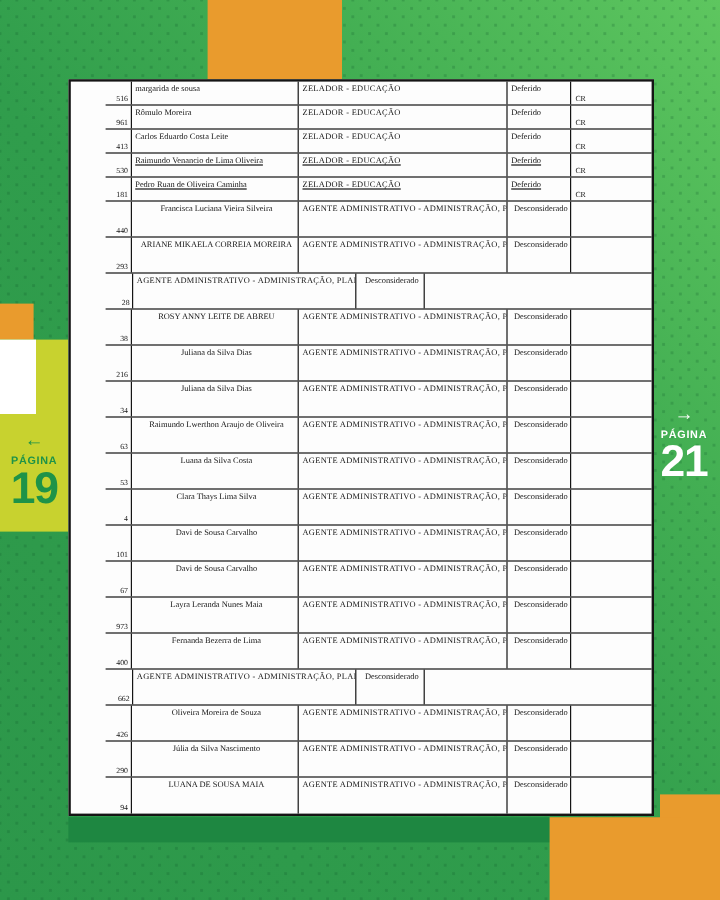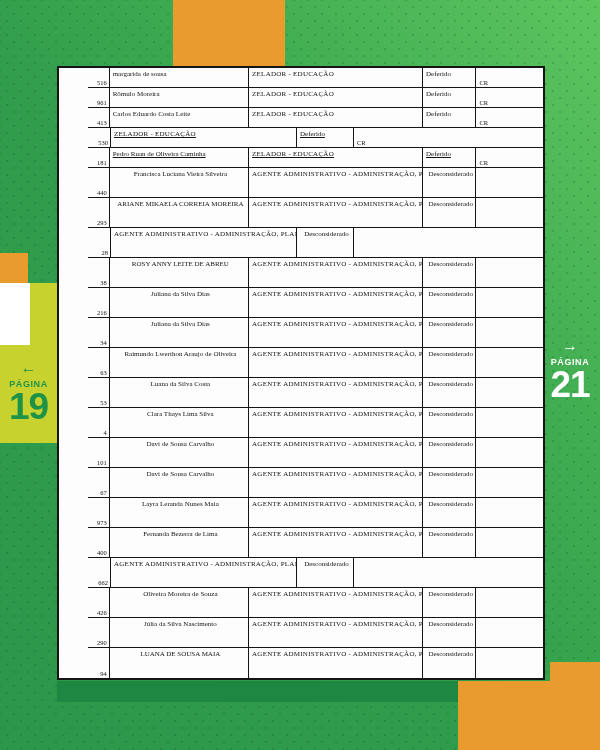--- a/index.html
+++ b/index.html
@@ -119,20 +119,21 @@
         <div class="cell role"><span>ZELADOR - EDUCAÇÃO</span></div>
         <div class="cell status"><span>Deferido</span></div>
         <div class="cell note">
           <span>CR</span>
         </div>
       </div>
       <div class="trow short u">
         <div class="cell num">
           <span>530</span>
         </div>
+        <div class="cell name"><span>Raimundo Venancio de Lima Oliveira</span></div>
         <div class="cell role"><span>ZELADOR - EDUCAÇÃO</span></div>
         <div class="cell status"><span>Deferido</span></div>
         <div class="cell note">
           <span>CR</span>
         </div>
       </div>
       <div class="trow short u">
         <div class="cell num">
           <span>181</span>
         </div>

